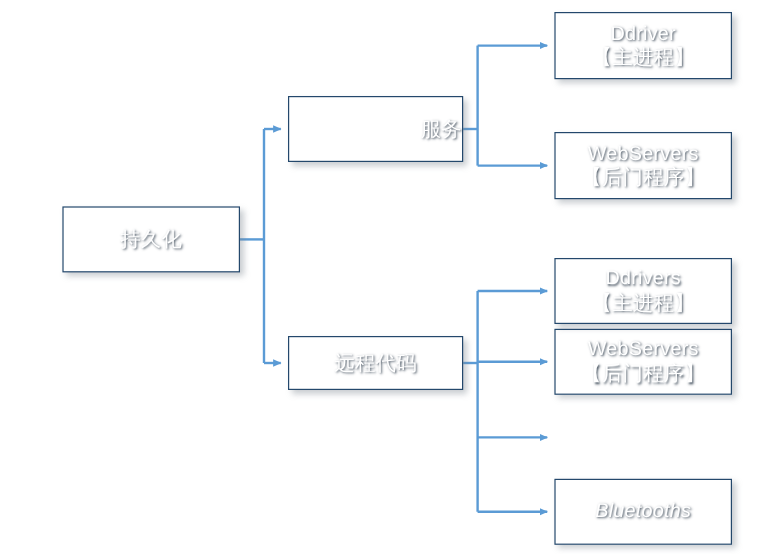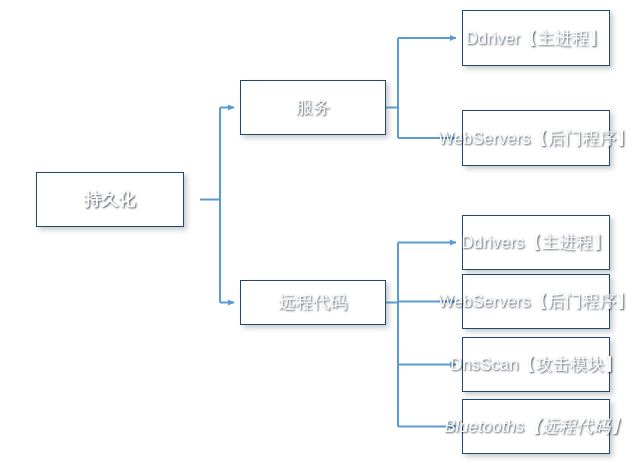--- a/index.html
+++ b/index.html
@@ -20,21 +20,21 @@
     left: 0;
     top: 0;
     width: 638px;
     height: 462px;
     pointer-events: none;
   }
   .node {
     position: absolute;
     box-sizing: border-box;
     display: flex;
-    flex-direction: row;
+    flex-direction: column;
     align-items: center;
     justify-content: center;
     background: linear-gradient(180deg, #3c6e9f 0%, #346architecture 0%, #37679a 45%, #2e5a86 100%);
     border: 1px solid #24486c;
     box-shadow: 3px 3px 5px rgba(120,130,140,0.40);
     color: #ffffff;
     text-align: center;
     line-height: 1.12;
     letter-spacing: 0.2px;
   }
@@ -88,26 +88,26 @@
     <g>
       <path d="M 386,302.5 L 398,302.5" stroke="#5b9bd5" stroke-width="2" fill="none"></path>
       <path d="M 398,242.5 L 398,426.5" stroke="#5b9bd5" stroke-width="2" fill="none"></path>
       <path d="M 398,242.5 L 456,242.5" stroke="#5b9bd5" stroke-width="2" fill="none" marker-end="url(#arrowhead)"></path>
       <path d="M 398,301.5 L 456,301.5" stroke="#5b9bd5" stroke-width="2" fill="none" marker-end="url(#arrowhead)"></path>
       <path d="M 398,364.5 L 456,364.5" stroke="#5b9bd5" stroke-width="2" fill="none" marker-end="url(#arrowhead)"></path>
       <path d="M 398,426.5 L 456,426.5" stroke="#5b9bd5" stroke-width="2" fill="none" marker-end="url(#arrowhead)"></path>
     </g>
   </svg>
 
-  <div class="node single" style="left:36px; top:172px; width:148px; height:55px;font-weight:bold;">
+  <div class="node single" style="left:52px; top:172px; width:148px; height:55px;">
     <span class="line1">持久化</span>
 
   </div>
 
-  <div class="node single" style="left:240px; top:80px; width:146px; height:55px;">
+  <div class="node single" style="left:240px; top:80px; width:146px; height:55px;align-items:flex-end;">
     <span class="line1">服务</span>
 
   </div>
 
   <div class="node single" style="left:240px; top:280px; width:146px; height:45px;">
     <span class="line1">远程代码</span>
 
   </div>
 
   <div class="node dual" style="left:462px; top:10px; width:148px; height:56px;">
@@ -123,23 +123,18 @@
   <div class="node dual" style="left:462px; top:215px; width:148px; height:55px;">
     <span class="line1">Ddrivers</span>
     <span class="line2">【主进程】</span>
   </div>
 
   <div class="node dual" style="left:462px; top:274px; width:148px; height:55px;">
     <span class="line1">WebServers</span>
     <span class="line2">【后门程序】</span>
   </div>
 
-  <div class="node dual" style="left:462px; top:337px; width:148px; height:55px;">
-    <span class="line1">DnsScan</span>
-    <span class="line2">【攻击模块】</span>
-  </div>
 
   <div class="node dual" style="left:462px; top:399px; width:148px; height:55px;font-style:italic;">
     <span class="line1">Bluetooths</span>
-    <span class="line2">【远程代码】</span>
   </div>
 
 </div>
 
 </body></html>

